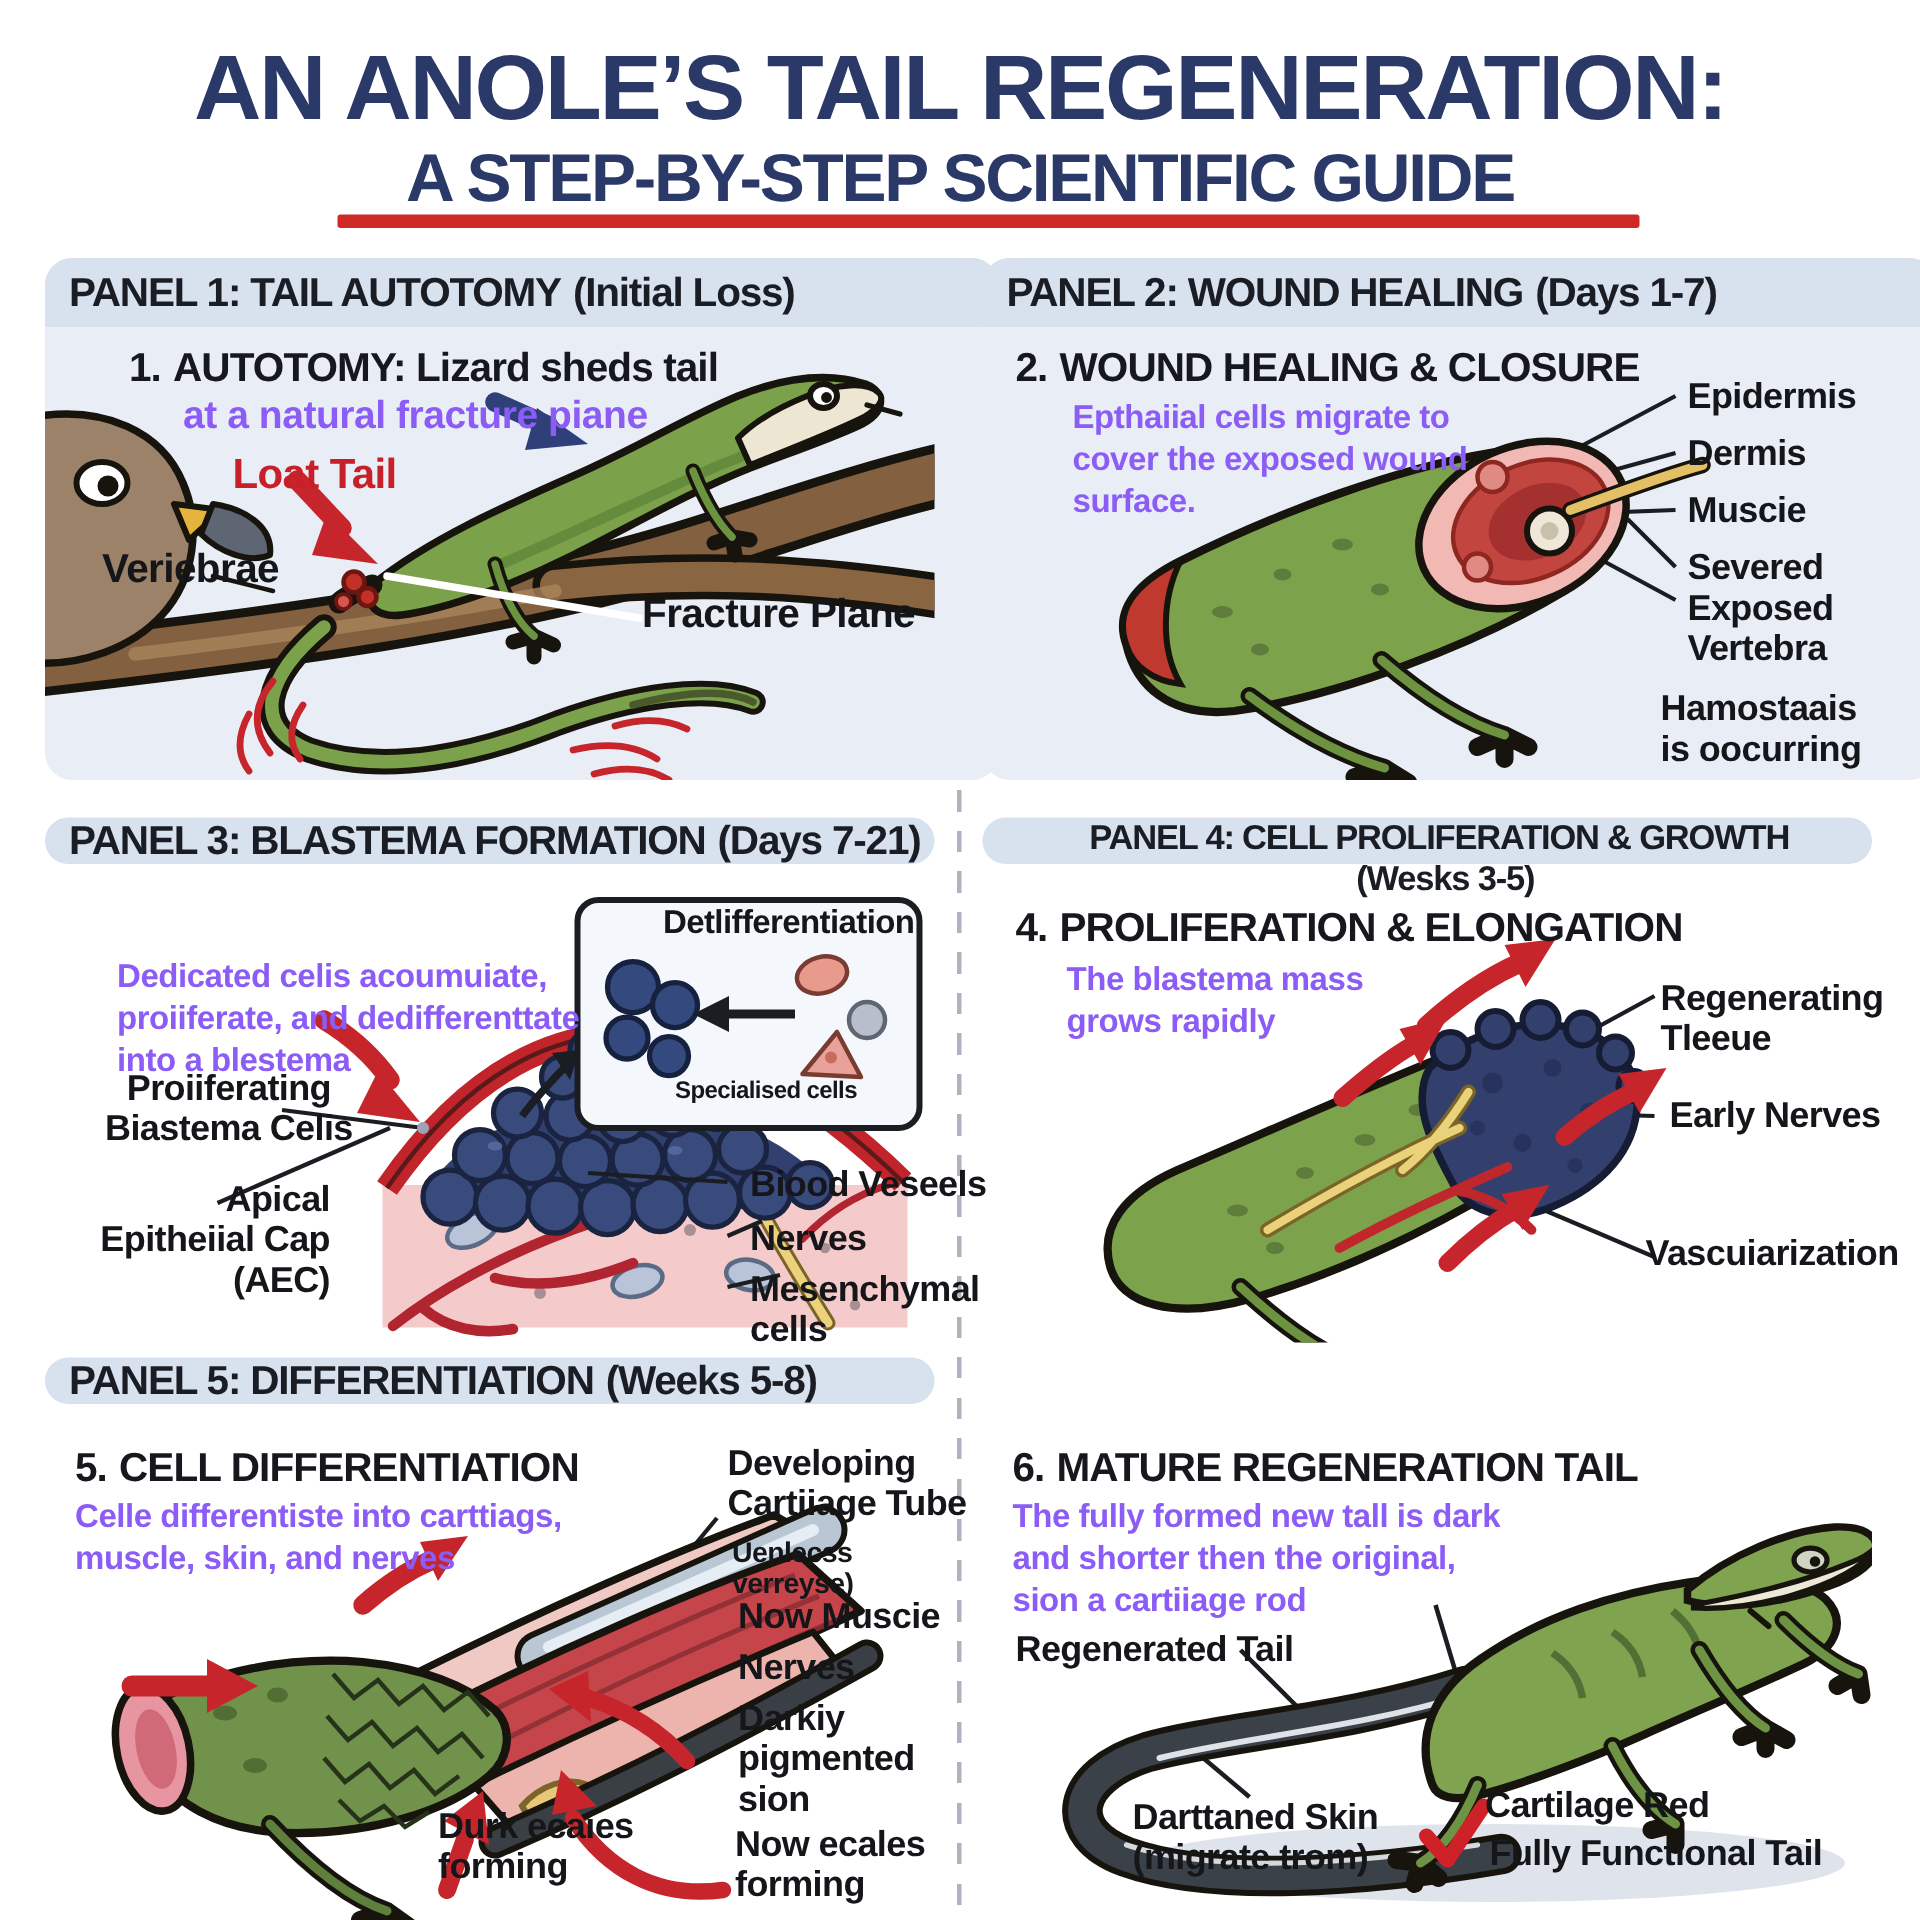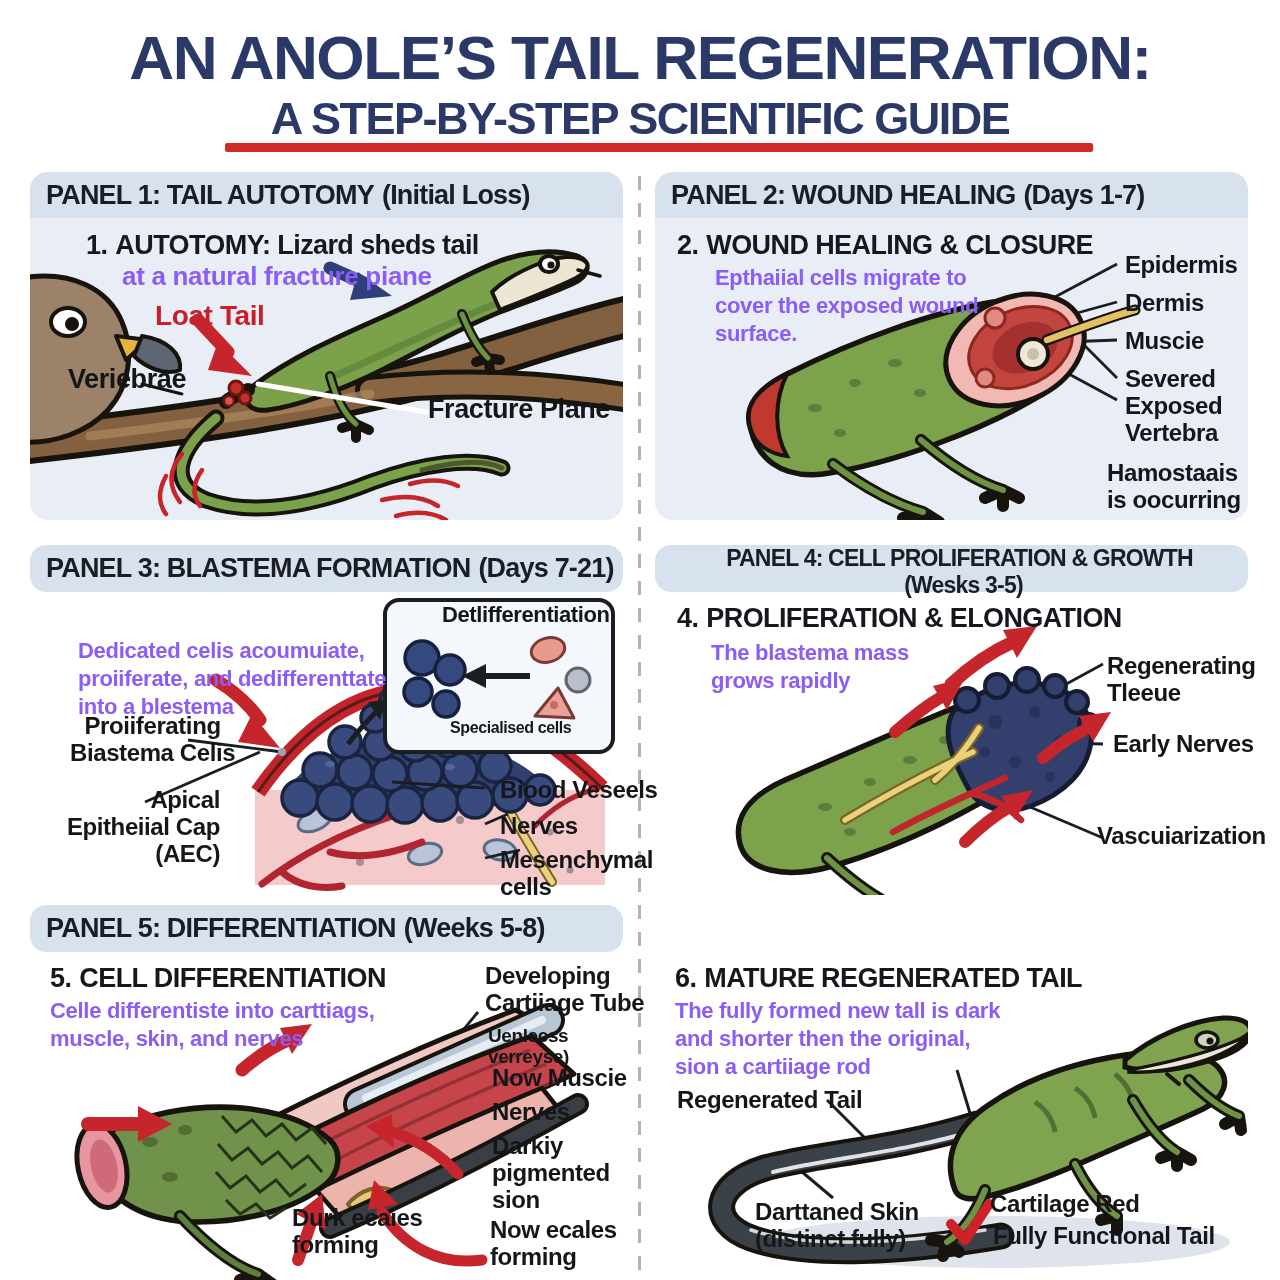--- a/index.html
+++ b/index.html
@@ -3,25 +3,25 @@
 <meta charset="utf-8">
 <style>
   html,body{margin:0;padding:0;background:#fff}
   #stage{position:relative;width:1280px;height:1280px;background:#ffffff;overflow:hidden;
          font-family:"Liberation Sans","DejaVu Sans",sans-serif;color:#14161a;}
   .ttl{position:absolute;left:0;width:1280px;text-align:center;color:#2b3968;font-weight:800;letter-spacing:-1.5px;line-height:1;}
   #title1{top:28px;font-size:61px;transform:scaleX(1.02);}
   #title2{top:96px;font-size:45px;}
   #redbar{position:absolute;left:225px;top:143px;width:868px;height:9px;background:#d02a27;border-radius:2px;}
   .panel{position:absolute;width:593px;}
-  .panelbg{background:#e9eef6;border-radius:18px;}
+  .panelbg{background:#e9eef6;border-radius:18px;padding-left:43px;}
   .phead{position:absolute;left:0;top:0;width:100%;height:46px;background:#d8e1ee;border-radius:18px 18px 0 0;
          display:flex;align-items:center;box-sizing:border-box;padding-left:16px;
          font-weight:800;font-size:27px;letter-spacing:-0.8px;color:#1a1d24;white-space:nowrap;}
-  .pill .phead{border-radius:16px;height:47px;}
+  .pill .phead{border-radius:16px;height:31px;}
   .phead .note{font-weight:700;margin-left:8px;}
   .small-head{font-size:23px;flex-direction:column;}
   .lbl{position:absolute;font-weight:800;font-size:24px;letter-spacing:-0.4px;line-height:1.12;white-space:nowrap;color:#14161a;}
   .lbl.red{color:#c8202a;}
   .lbl.sm{font-size:19px;font-weight:700;}
   .step{position:absolute;font-weight:800;font-size:27px;letter-spacing:-0.6px;white-space:nowrap;color:#16181d;}
   .step .num{margin-right:8px;}
   .step .rest{font-weight:700;}
   .bodytxt{position:absolute;font-weight:700;font-size:22px;letter-spacing:-0.3px;line-height:1.28;color:#8b5cf6;white-space:nowrap;}
   .art{position:absolute;left:0;}
@@ -502,30 +502,30 @@
       <g stroke="#6f9344" stroke-width="6" stroke-linecap="round" fill="none">
         <path d="M478 148 C 492 172 506 190 522 200"></path>
           <path d="M534 128 C 552 146 568 158 584 164"></path>
         <path d="M330 238 C 320 262 308 280 292 290"></path>
           <path d="M420 212 C 432 236 446 254 462 264"></path>
       </g>
 
       <path d="M296 272 L310 288 L334 252" fill="none" stroke="#cf2128" stroke-width="10" stroke-linecap="round" stroke-linejoin="round"></path>
     </svg>
     <div class="step" style="left:20px;top:58px">
-      <span class="num">6.</span><span>MATURE REGENERATED TAIL</span>
+      <span class="num">6.</span><span>MATURE REGENERATION TAIL</span>
     </div>
     <div class="bodytxt" style="left:20px;top:92px">
       <div>The fully formed new tall is dark</div>
 
       <div>and shorter then the original,</div>
       <div>sion a cartiiage rod</div>
     </div>
     <div class="lbl" style="left:22px;top:182px">Regenerated Tail</div>
     <div class="lbl" style="left:100px;top:294px">
       <div>Darttaned Skin</div>
-      <div>(distinct fully)</div>
+      <div>(migrate trom)</div>
     </div>
     <div class="lbl" style="left:335px;top:286px">Cartilage Red</div>
     <div class="lbl" style="left:338px;top:318px">Fully Functional Tail</div>
   </div>
 
 </div>
 
 </body></html>

